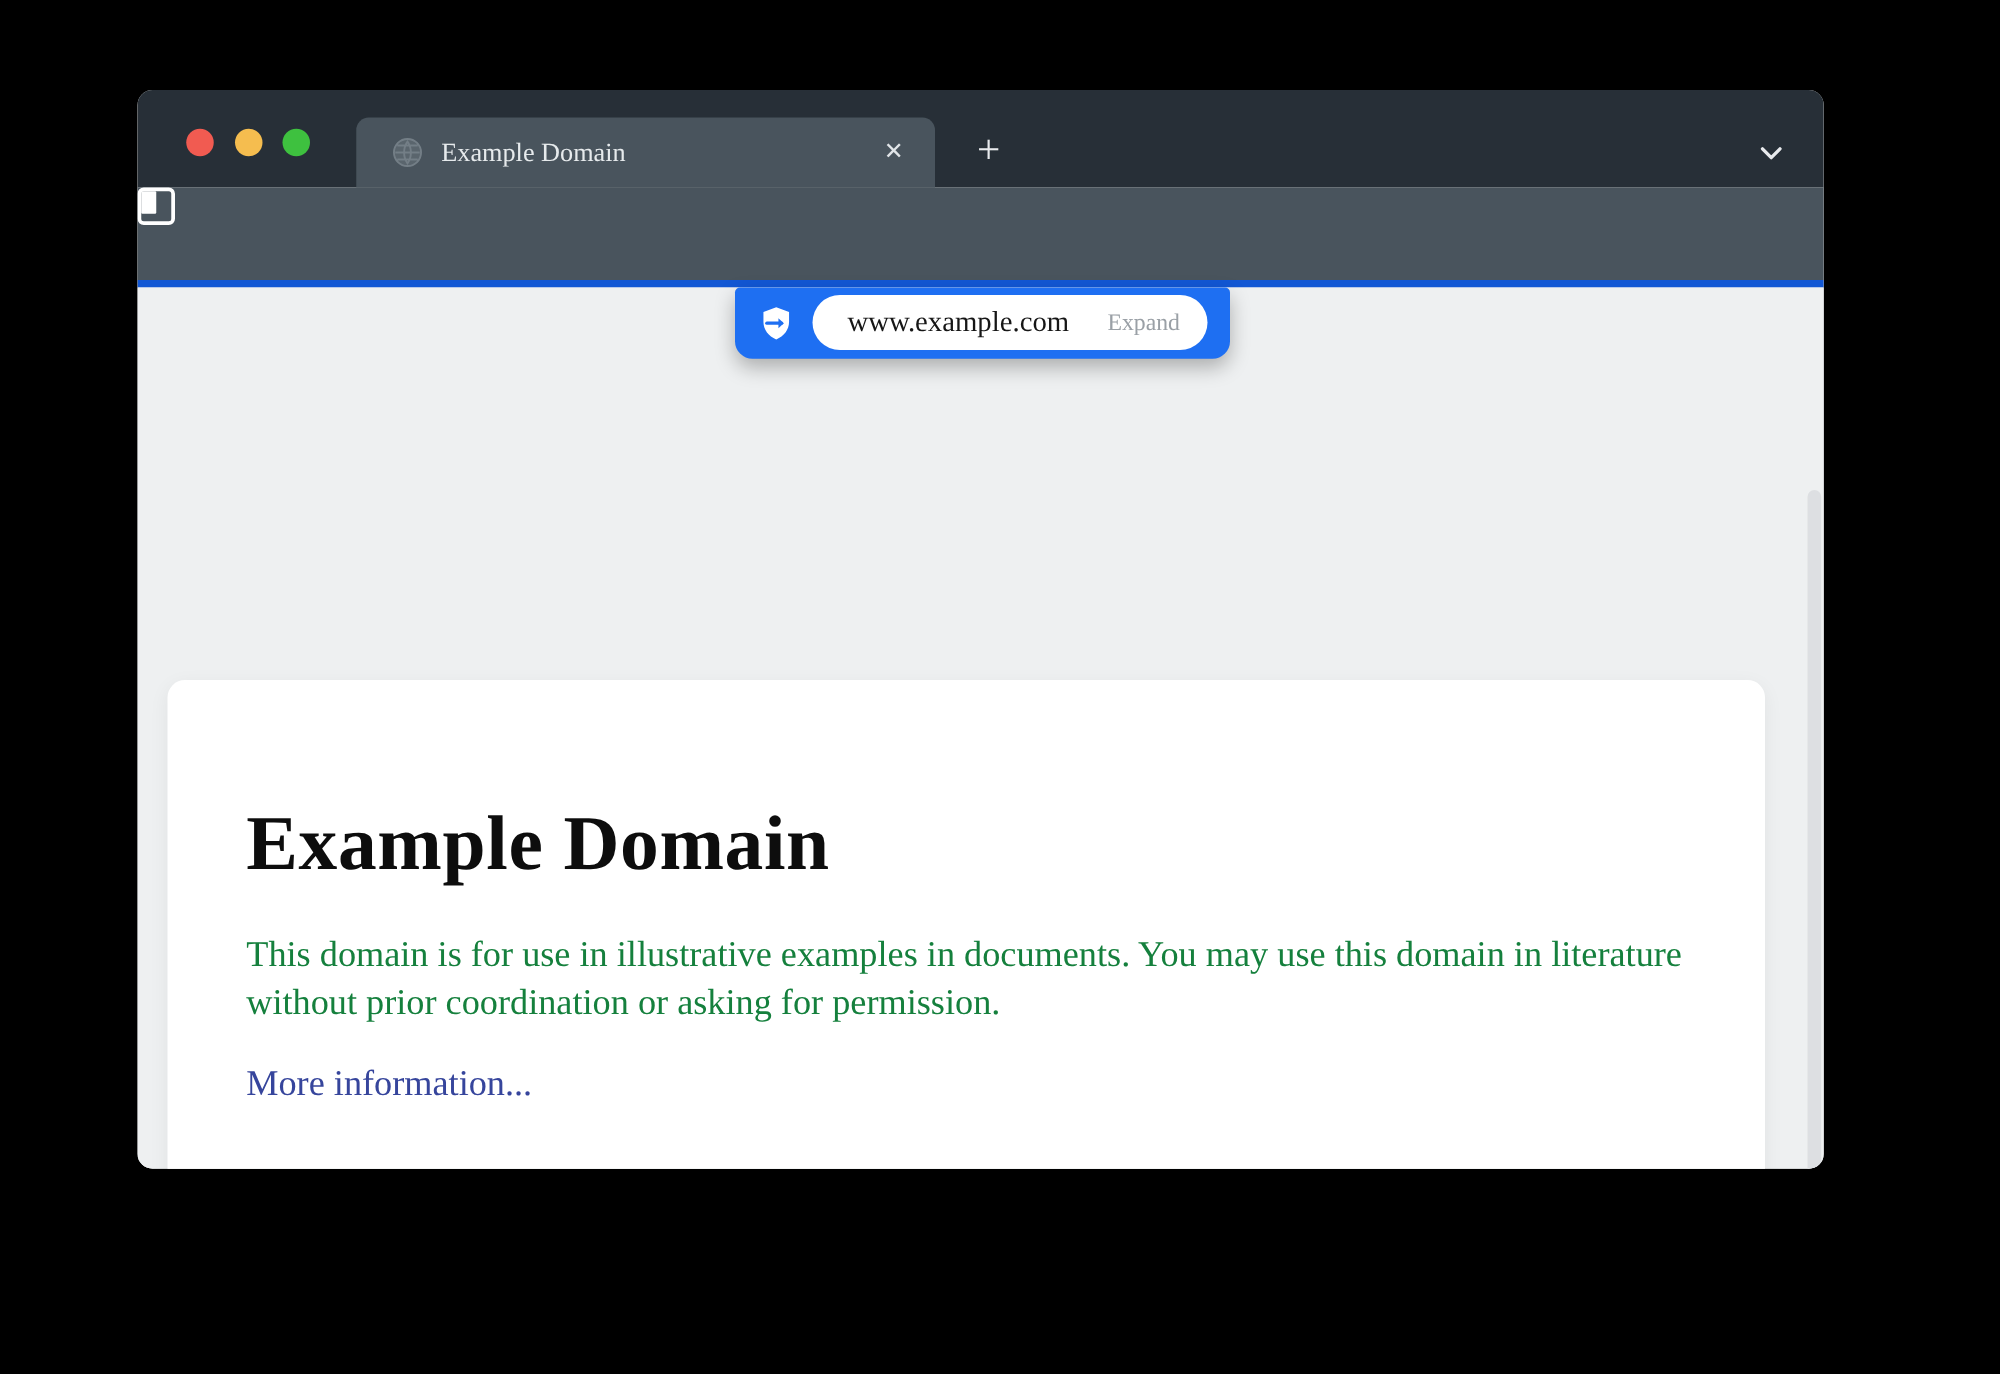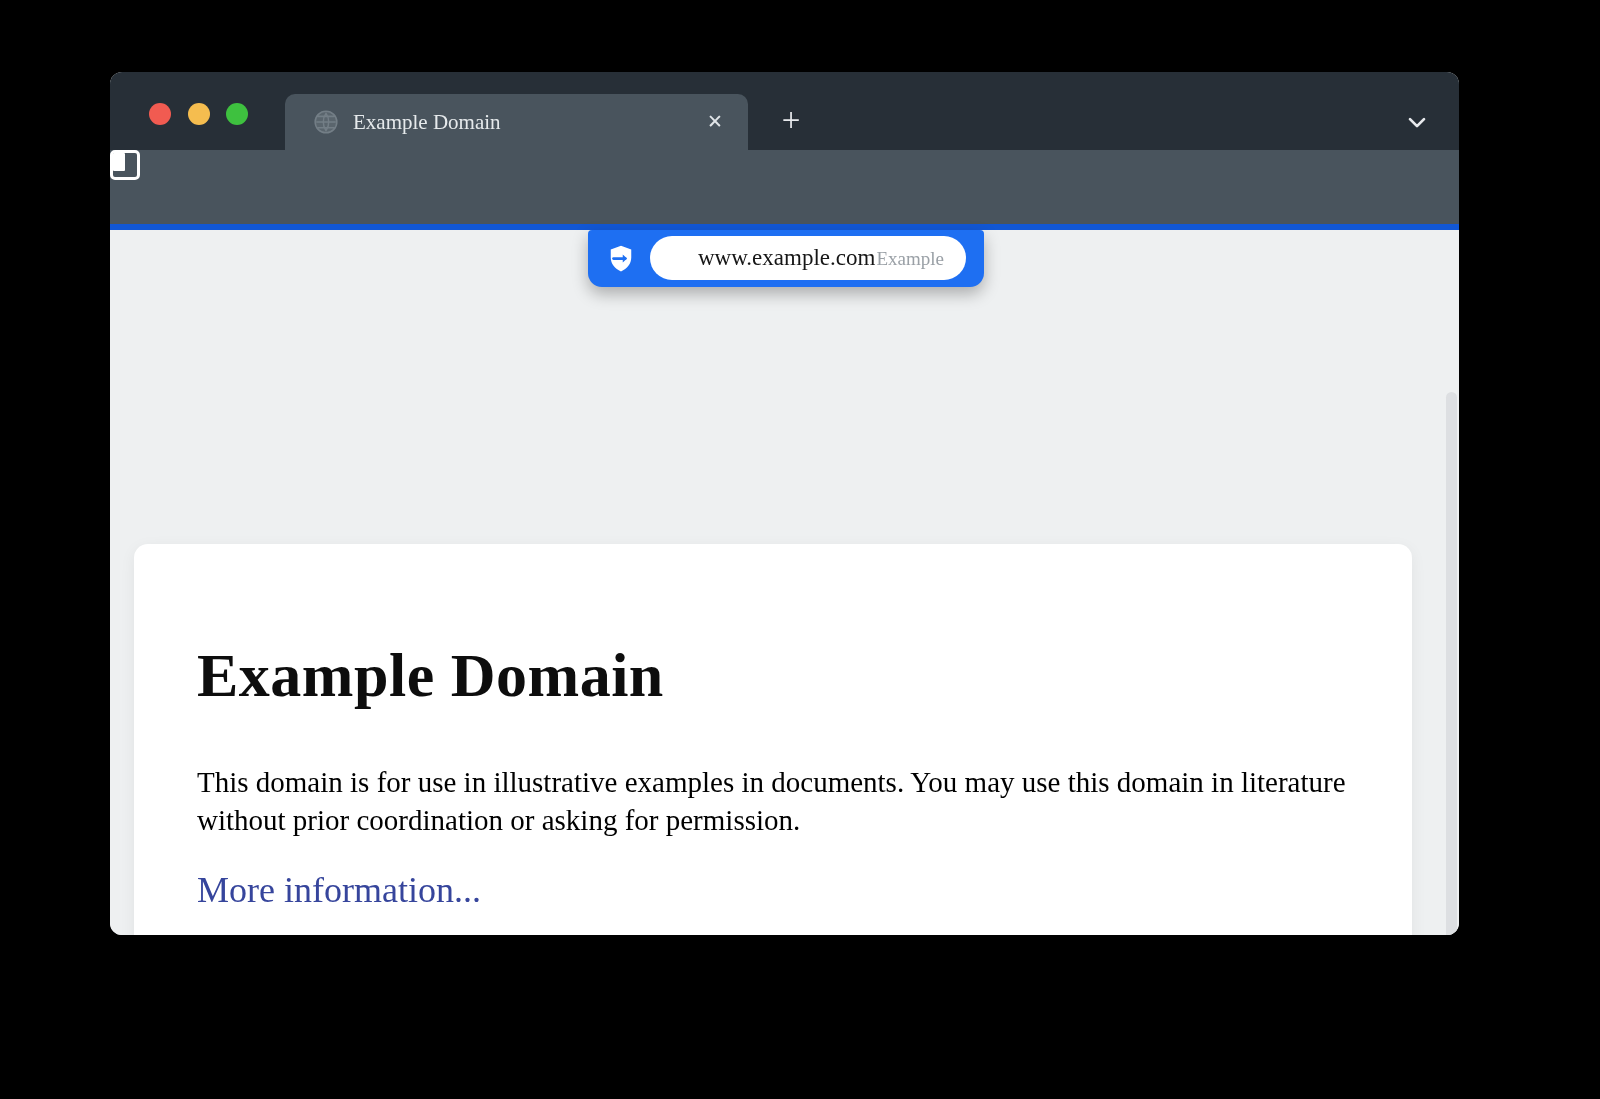--- a/index.html
+++ b/index.html
@@ -70,28 +70,28 @@
 
   
   .content { position:absolute; left:0; top:158px; width:100%; height:705px; background:#eef0f1; }
 
   .iso-pill { position:absolute; left:478px; top:0; width:396px; height:57px;
               background:#1e6ff2; border-radius:4px 4px 14px 14px;
               box-shadow:0 7px 16px rgba(0,0,0,.28); }
   .iso-pill .shield { position:absolute; left:18px; top:13px; width:30px; height:31px; }
   .iso-host-pill { position:absolute; left:62px; top:6px; width:316px; height:44px;
                    background:#fff; border-radius:22px; }
-  .iso-host { position:absolute; left:28px; top:9px; font-size:23px; color:#161616; white-space:nowrap;margin-left:20px; }
+  .iso-host { position:absolute; left:28px; top:9px; font-size:23px; color:#161616; white-space:nowrap; }
   .iso-expand { position:absolute; right:22px; top:12px; font-size:19px; color:#9aa0a6; }
 
   .card { position:absolute; left:24px; top:314px; width:1278px; height:452px; background:#fff;
           border-radius:14px; box-shadow:0 4px 16px rgba(0,0,0,.06); padding:95px 65px 0 63px; }
   .card h1 { font-size:62px; line-height:72px; font-weight:700; color:#0d0d0d; letter-spacing:0.5px; }
-  .card p  { margin-top:52px; font-size:29px; line-height:38px; color:#000000; width:1150px; }
-  .card a  { display:inline-block; margin-top:30px; font-size:36px; color:#36459c;
+  .card p  { margin-top:34px; font-size:29px; line-height:38px; color:#15803d; width:1150px; }
+  .card a  { display:inline-block; margin-top:30px; font-size:29px; color:#36459c;
              text-decoration:none; }
 
   .scrollbar { position:absolute; right:2px; top:162px; width:11px; height:636px;
                background:#dddfe2; border-radius:6px; }
 
   svg { display:block; }
 </style>
 </head>
 <body>
 
@@ -211,21 +211,21 @@
       <div class="iso-pill">
         <span class="shield">
           <svg width="30" height="31" viewBox="0 0 24 24">
             <path d="M12 1.8l8.2 3v6.4c0 5-3.3 9-8.2 11.2C7.1 20.2 3.8 16.2 3.8 11.2V4.8l8.2-3z" fill="#fff"></path>
             <path d="M6 12h9.4" stroke="#1e6ff2" stroke-width="2.2" stroke-linecap="round"></path>
             <path d="M13.4 8.8L16.8 12l-3.4 3.2z" fill="#1e6ff2"></path>
           </svg>
         </span>
         <div class="iso-host-pill">
           <span class="iso-host">www.example.com</span>
-          <span class="iso-expand">Example</span>
+          <span class="iso-expand">Expand</span>
         </div>
       </div>
 
       <div class="card">
         <h1>Example Domain</h1>
         <p>This domain is for use in illustrative examples in documents. You may use this domain in literature without prior coordination or asking for permission.</p>
         <a href="#">More information...</a>
       </div>
 
       <div class="scrollbar"></div>

